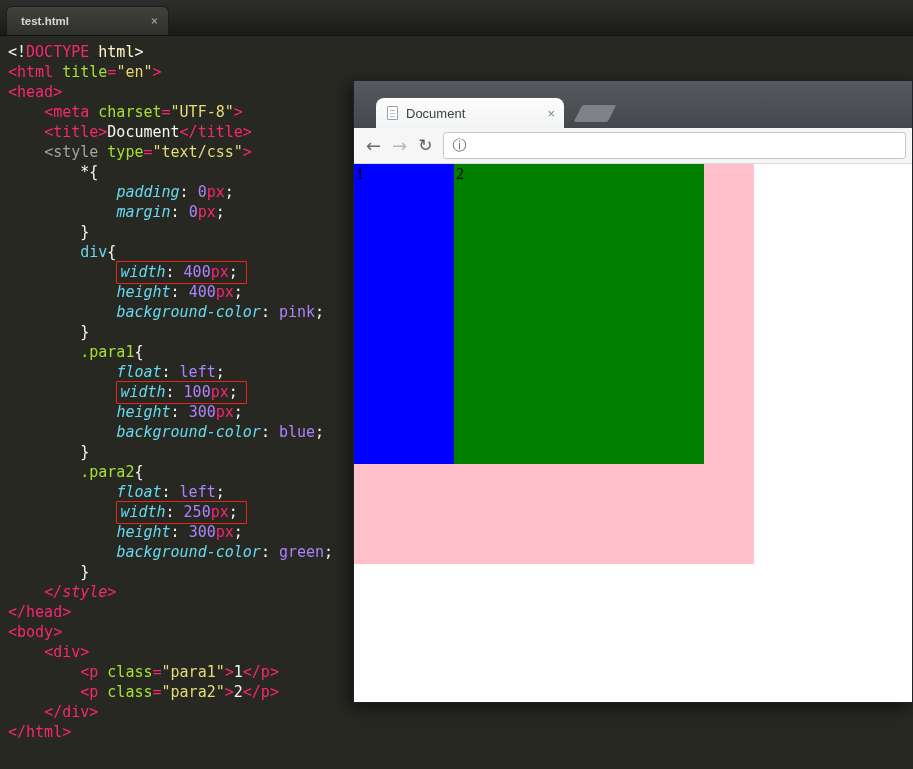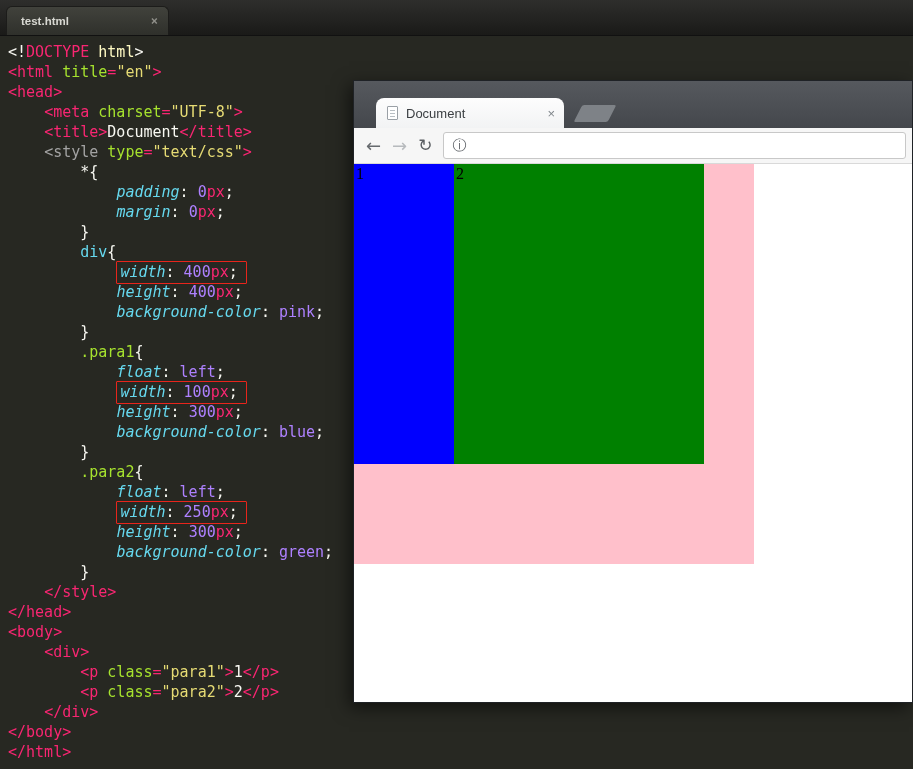--- a/index.html
+++ b/index.html
@@ -119,28 +119,27 @@
       <div class="code-line">            <span class="red-box" style="border-color: rgb(232, 37, 28);"><span style="color: rgb(102, 217, 239); font-style: italic;">width</span><span style="color: rgb(248, 248, 242);">: </span><span style="color: rgb(174, 129, 255);">100</span><span style="color: rgb(249, 38, 114);">px</span><span style="color: rgb(248, 248, 242);">;</span></span></div>
       <div class="code-line">            <span style="color: rgb(102, 217, 239); font-style: italic;">height</span><span style="color: rgb(248, 248, 242);">: </span><span style="color: rgb(174, 129, 255);">300</span><span style="color: rgb(249, 38, 114);">px</span><span style="color: rgb(248, 248, 242);">;</span></div>
       <div class="code-line">            <span style="color: rgb(102, 217, 239); font-style: italic;">background-color</span><span style="color: rgb(248, 248, 242);">: </span><span style="color: rgb(174, 129, 255);">blue</span><span style="color: rgb(248, 248, 242);">;</span></div>
       <div class="code-line">        <span style="color: rgb(248, 248, 242);">}</span></div>
       <div class="code-line">        <span style="color: rgb(166, 226, 46);">.para2</span><span style="color: rgb(248, 248, 242);">{</span></div>
       <div class="code-line">            <span style="color: rgb(102, 217, 239); font-style: italic;">float</span><span style="color: rgb(248, 248, 242);">: </span><span style="color: rgb(174, 129, 255);">left</span><span style="color: rgb(248, 248, 242);">;</span></div>
       <div class="code-line">            <span class="red-box" style="border-color: rgb(232, 37, 28);"><span style="color: rgb(102, 217, 239); font-style: italic;">width</span><span style="color: rgb(248, 248, 242);">: </span><span style="color: rgb(174, 129, 255);">250</span><span style="color: rgb(249, 38, 114);">px</span><span style="color: rgb(248, 248, 242);">;</span></span></div>
       <div class="code-line">            <span style="color: rgb(102, 217, 239); font-style: italic;">height</span><span style="color: rgb(248, 248, 242);">: </span><span style="color: rgb(174, 129, 255);">300</span><span style="color: rgb(249, 38, 114);">px</span><span style="color: rgb(248, 248, 242);">;</span></div>
       <div class="code-line">            <span style="color: rgb(102, 217, 239); font-style: italic;">background-color</span><span style="color: rgb(248, 248, 242);">: </span><span style="color: rgb(174, 129, 255);">green</span><span style="color: rgb(248, 248, 242);">;</span></div>
       <div class="code-line">        <span style="color: rgb(248, 248, 242);">}</span></div>
-      <div class="code-line">    <span style="color: rgb(249, 38, 114);">&lt;/style&gt;</span></div>
+      <div class="code-line">    <span style="color: rgb(249, 38, 114); font-style: italic;">&lt;/style&gt;</span></div>
       <div class="code-line"><span style="color: rgb(249, 38, 114);">&lt;/head&gt;</span></div>
       <div class="code-line"><span style="color: rgb(249, 38, 114);">&lt;body&gt;</span></div>
       <div class="code-line">    <span style="color: rgb(249, 38, 114);">&lt;div&gt;</span></div>
       <div class="code-line">        <span style="color: rgb(249, 38, 114);">&lt;p</span><span style="color: rgb(248, 248, 242);"> </span><span style="color: rgb(166, 226, 46);">class</span><span style="color: rgb(249, 38, 114);">=</span><span style="color: rgb(230, 219, 116);">"para1"</span><span style="color: rgb(249, 38, 114);">&gt;</span><span style="color: rgb(248, 248, 242);">1</span><span style="color: rgb(249, 38, 114);">&lt;/p&gt;</span></div>
       <div class="code-line">        <span style="color: rgb(249, 38, 114);">&lt;p</span><span style="color: rgb(248, 248, 242);"> </span><span style="color: rgb(166, 226, 46);">class</span><span style="color: rgb(249, 38, 114);">=</span><span style="color: rgb(230, 219, 116);">"para2"</span><span style="color: rgb(249, 38, 114);">&gt;</span><span style="color: rgb(248, 248, 242);">2</span><span style="color: rgb(249, 38, 114);">&lt;/p&gt;</span></div>
       <div class="code-line">    <span style="color: rgb(249, 38, 114);">&lt;/div&gt;</span></div>
-      <div class="code-line"><span style="color: rgb(249, 38, 114);">&lt;/body&gt;</span></div>
       <div class="code-line"><span style="color: rgb(249, 38, 114);">&lt;/html&gt;</span></div>
     </div>
 </div>
 
 <div class="browser-window">
   <div class="browser-titlebar">
     <div class="browser-tab">
       <span class="favicon"></span>
       <span class="browser-tab-title">Document</span>
       <span class="browser-tab-close">×</span>

